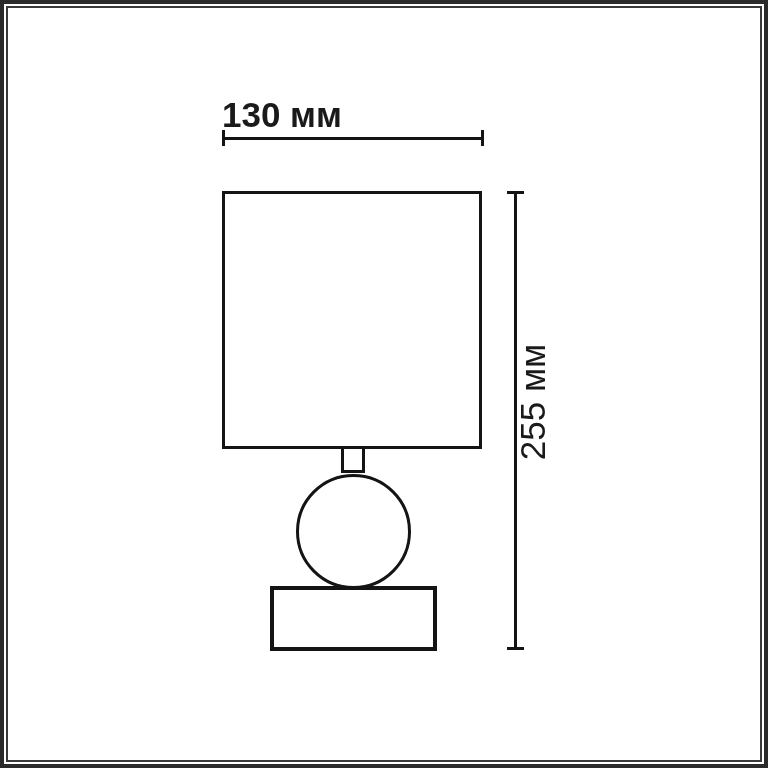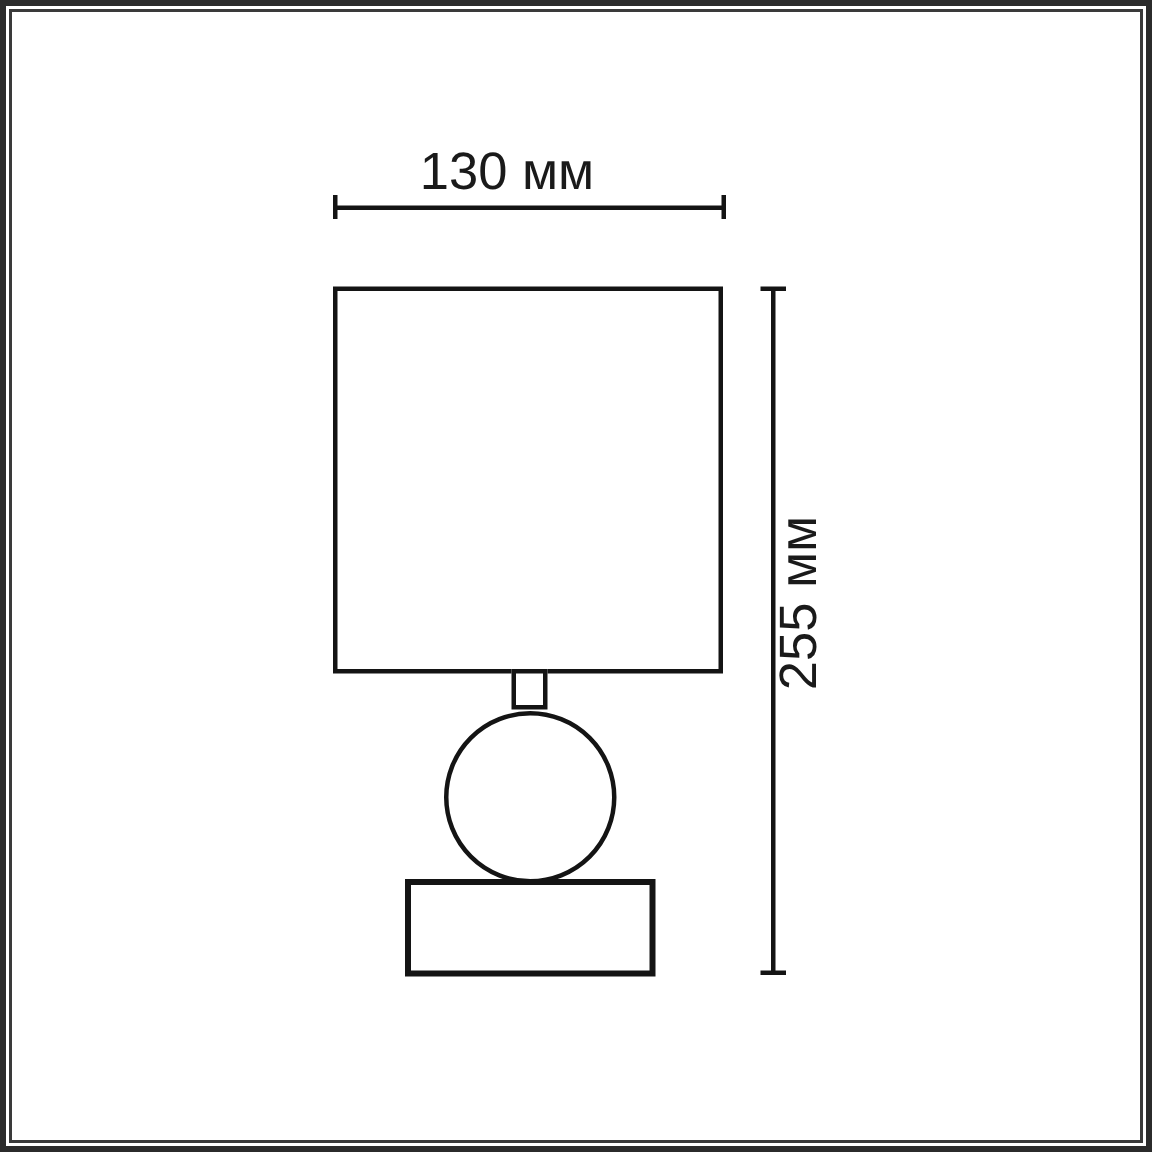--- a/index.html
+++ b/index.html
@@ -73,24 +73,24 @@
   .dim-v-tick-bot  { left: 507px; top: 647px; width: 17px; height: 3px; }
   
   .label {
     position: absolute;
     color: var(--text, #1a1a1a);
     font-size: 35px;
     font-weight: 400;
     white-space: nowrap;
   }
   .label-width {
-    left: 208px; top: 95px;
+    left: 222px; top: 95px;
     width: 260px; height: 40px;
     line-height: 40px;
-    text-align: center;
+    font-weight: bold;
   }
   .label-height {
     left: 423px; top: 382px;
     width: 220px; height: 40px;
     line-height: 40px;
     text-align: center;
     transform: rotate(-90deg);
     transform-origin: center;
   }
 </style>

